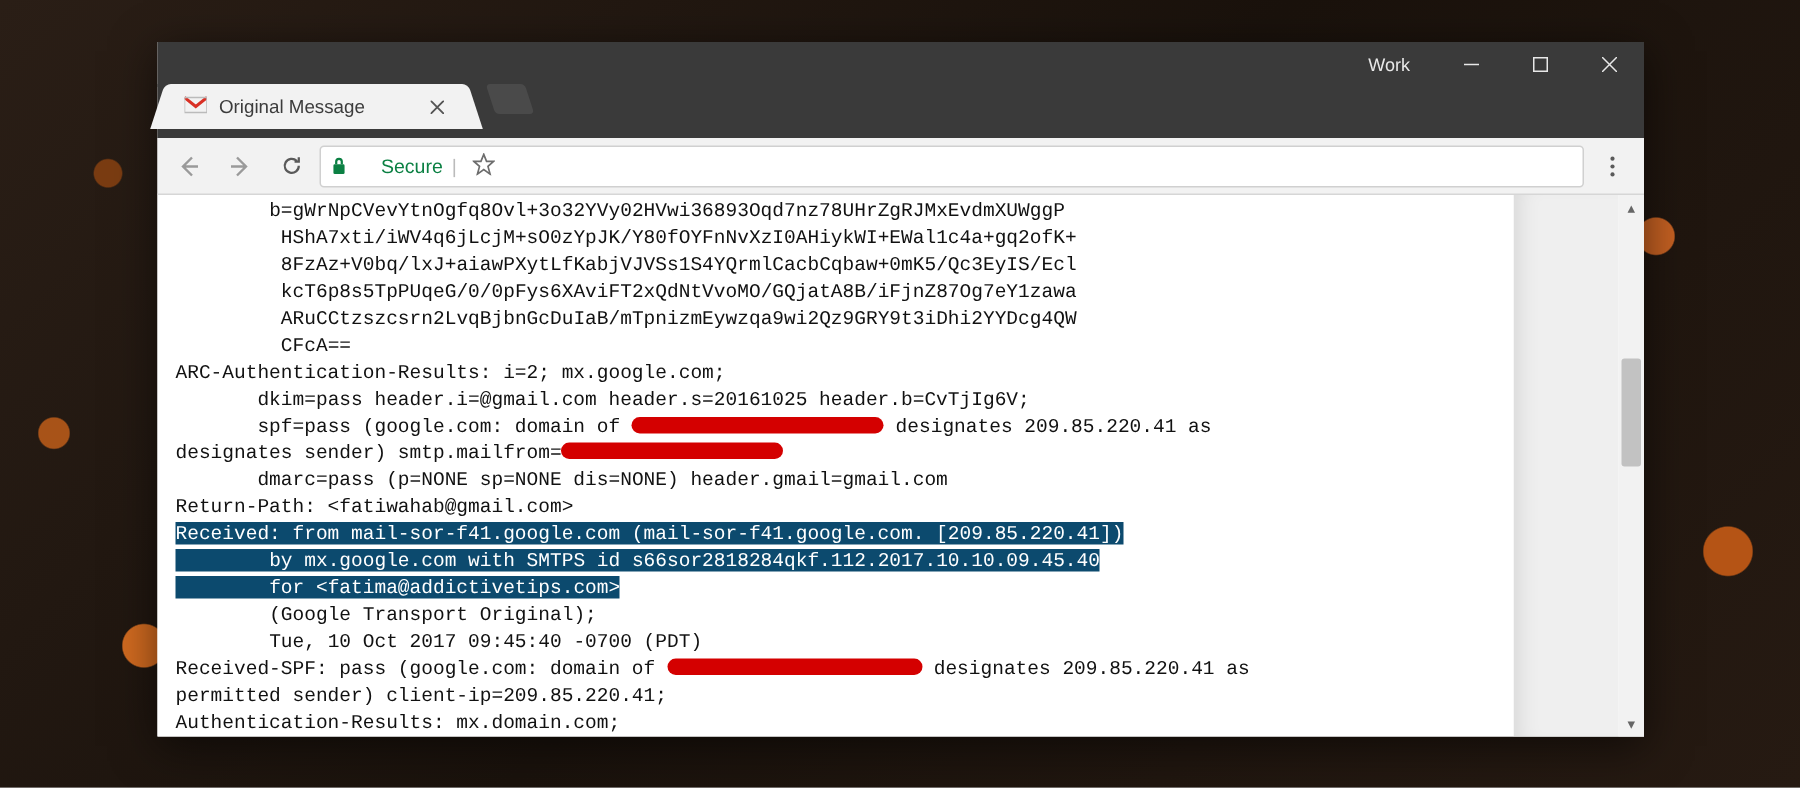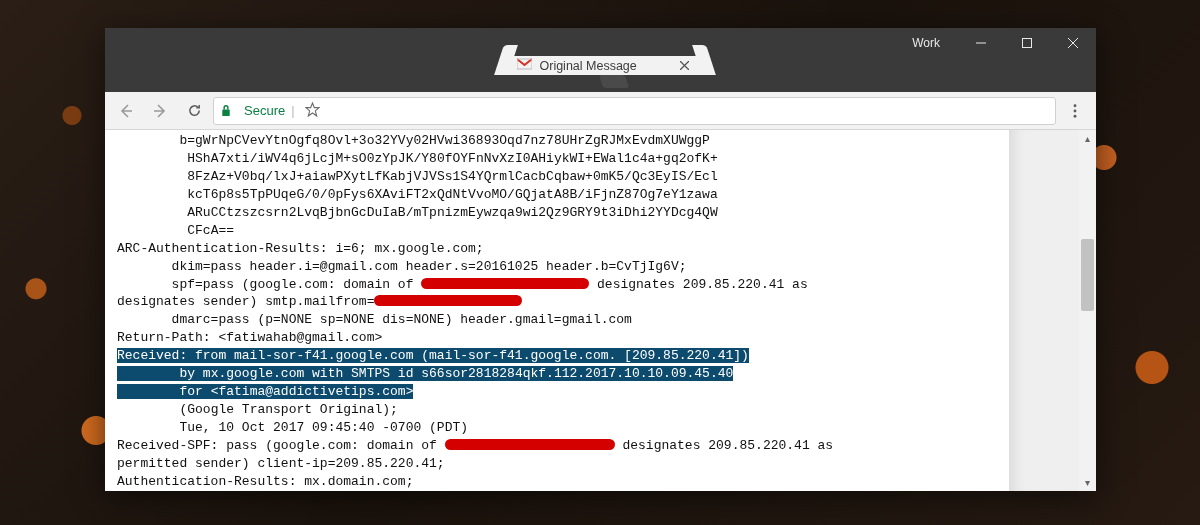--- a/index.html
+++ b/index.html
@@ -50,24 +50,23 @@
     height: 30px;
     display: flex;
     align-items: center;
     justify-content: center;
     color: #e8e8e8;
   }
   .tabstrip {
     height: 36px;
     background: #3a3a3a;
     display: flex;
-    align-items: center;
+    align-items: flex-start;
     padding-left: 8px;
     margin-top: -2px;
-    flex-direction: column;
   }
   .tab {
     height: 30px;
     min-width: 196px;
     background: #f2f2f2;
     border-top-left-radius: 4px;
     border-top-right-radius: 4px;
     display: flex;
     align-items: center;
     padding: 0 10px;
@@ -125,21 +124,21 @@
     background: #fff;
     border: 1px solid #d0d0d0;
     border-radius: 3px;
     display: flex;
     align-items: center;
     padding: 0 6px;
     gap: 6px;
     font-size: 13px;
     overflow: hidden;
   }
-  .secure { color: #0b8043; display: flex; align-items: center; gap: 12px; font-size: 13px;}
+  .secure { color: #0b8043; display: flex; align-items: center; gap: 22px; font-size: 13px;}
   .url { color: #6d6d6d; white-space: nowrap; overflow: hidden; text-overflow: ellipsis; flex: 1;}
   .url .host { color: #222; }
   .star { color: #6d6d6d; padding: 0 4px;}
   .kebab {
     width: 30px; height: 30px;
     display: flex; align-items: center; justify-content: center;
     color: #5a5a5a;
   }
   .content-wrap {
     flex: 1;
@@ -288,21 +287,21 @@
 
   <div class="content-wrap">
     <div class="page-shadow-right"></div>
     <div class="content">
 <pre class="raw"><span>        </span><span>b=gWrNpCVevYtnOgfq8Ovl+3o32YVy02HVwi36893Oqd7nz78UHrZgRJMxEvdmXUWggP</span>
 <span>        </span> <span>HShA7xti/iWV4q6jLcjM+sO0zYpJK/Y80fOYFnNvXzI0AHiykWI+EWal1c4a+gq2ofK+</span>
 <span>        </span> <span>8FzAz+V0bq/lxJ+aiawPXytLfKabjVJVSs1S4YQrmlCacbCqbaw+0mK5/Qc3EyIS/Ecl</span>
 <span>        </span> <span>kcT6p8s5TpPUqeG/0/0pFys6XAviFT2xQdNtVvoMO/GQjatA8B/iFjnZ87Og7eY1zawa</span>
 <span>        </span> <span>ARuCCtzszcsrn2LvqBjbnGcDuIaB/mTpnizmEywzqa9wi2Qz9GRY9t3iDhi2YYDcg4QW</span>
 <span>        </span> <span>CFcA==</span>
-<span>ARC-Authentication-Results: i=6; mx.google.com;</span>
+<span>ARC-Authentication-Results: i=2; mx.google.com;</span>
 <span>       </span><span>dkim=pass header.i=@gmail.com header.s=20161025 header.b=CvTjIg6V;</span>
 <span>       </span><span>spf=pass (google.com: domain of </span><span class="redact" style="width:168px"></span><span> designates 209.85.220.41 as</span>
 <span>designates sender) smtp.mailfrom=</span><span class="redact" style="width:148px"></span>
 <span>       </span><span>dmarc=pass (p=NONE sp=NONE dis=NONE) header.gmail=gmail.com</span>
 <span>Return-Path: &lt;fatiwahab@gmail.com&gt;</span>
 <span class="sel"><span>Received: from mail-sor-f41.google.com (mail-sor-f41.google.com. [209.85.220.41])</span></span>
 <span class="sel"><span>        </span><span>by mx.google.com with SMTPS id s66sor2818284qkf.112.2017.10.10.09.45.40</span></span>
 <span class="sel"><span>        </span><span>for &lt;fatima@addictivetips.com&gt;</span></span>
 <span>        </span><span>(Google Transport Original);</span>
 <span>        </span><span>Tue, 10 Oct 2017 09:45:40 -0700 (PDT)</span>

